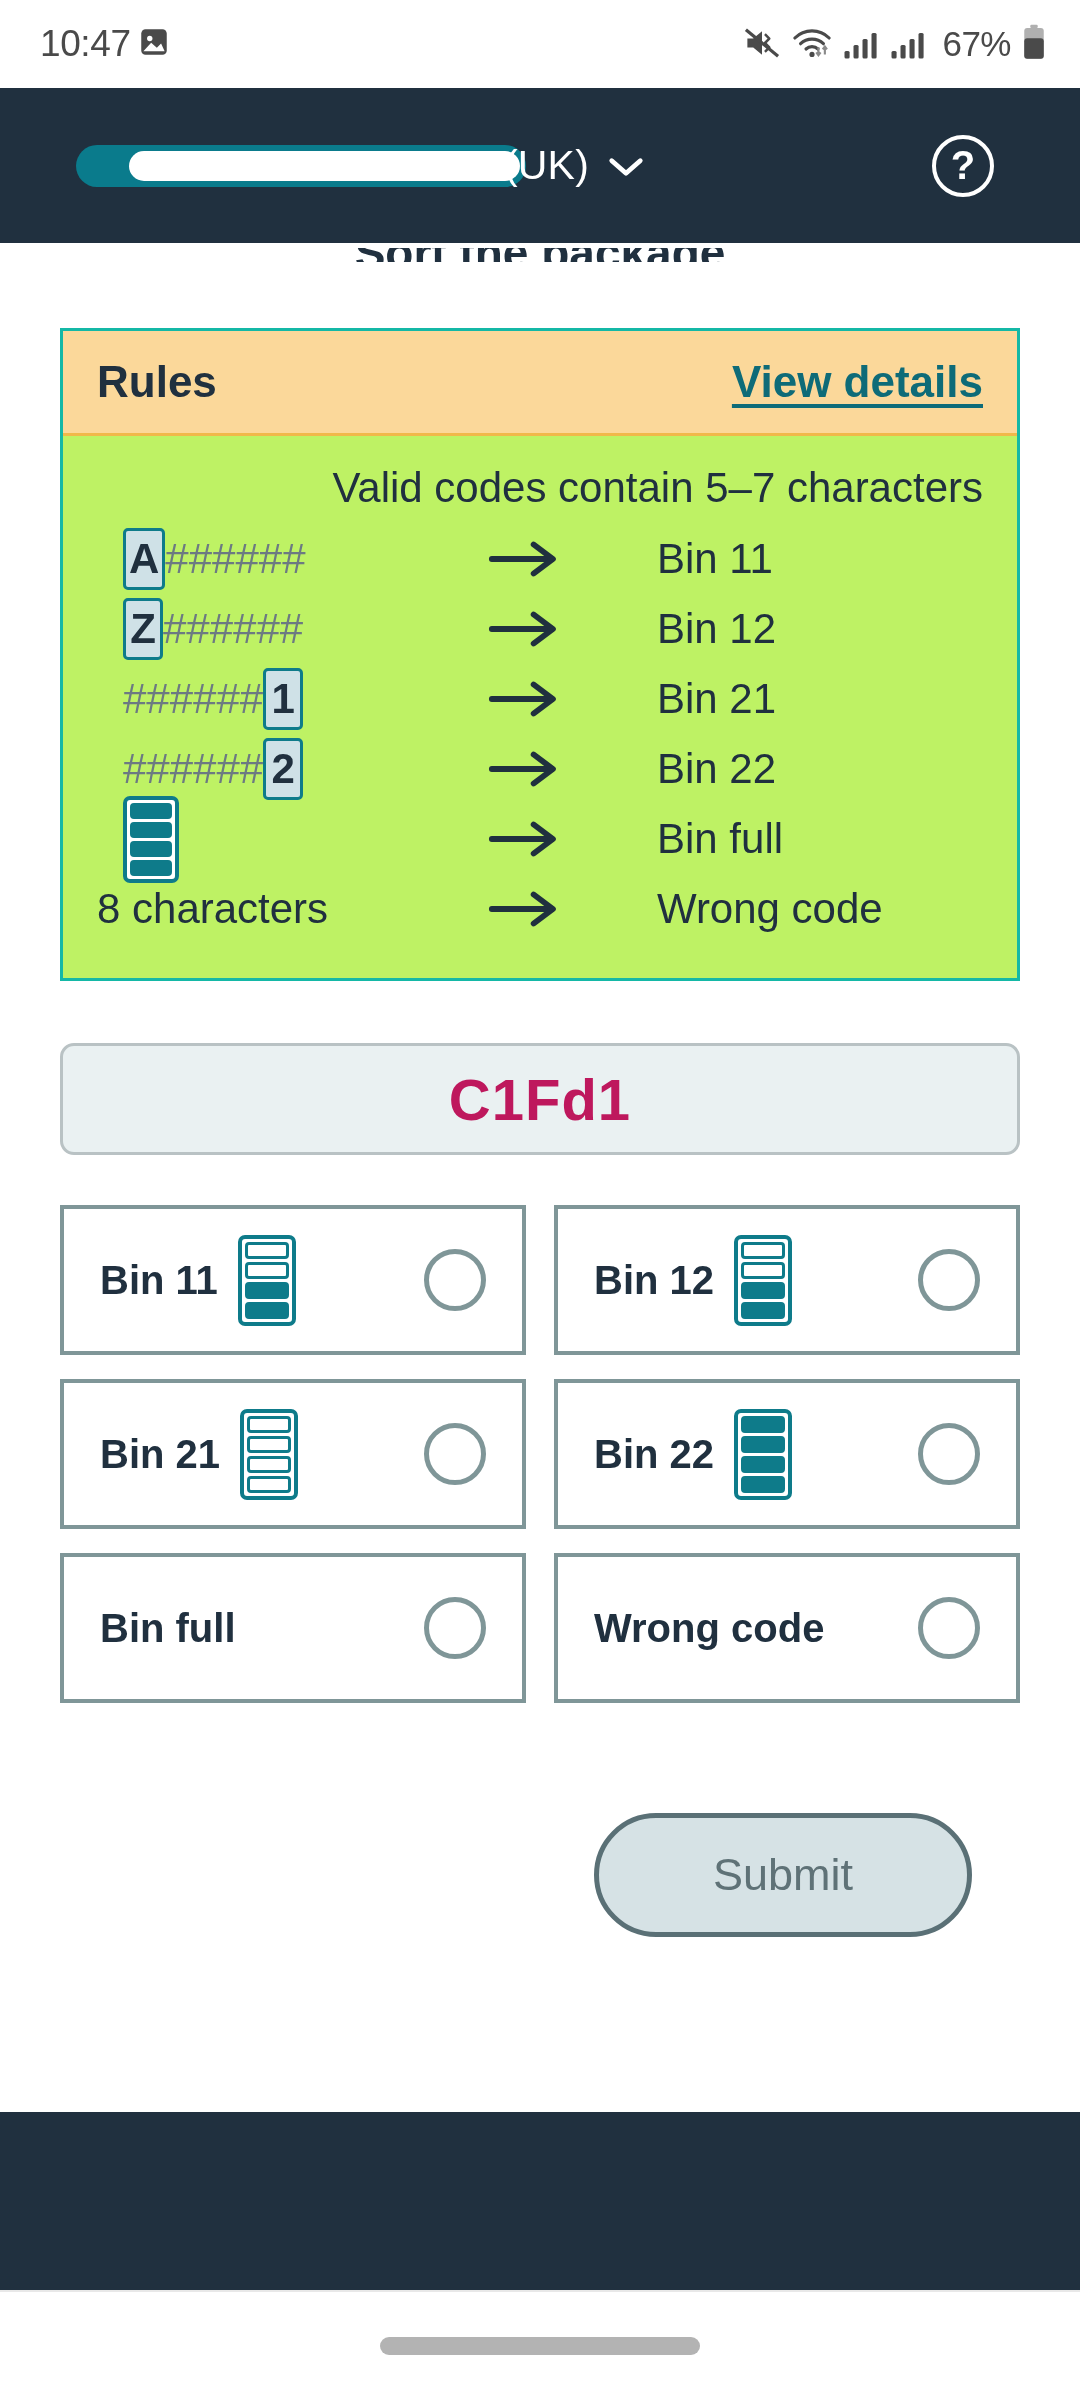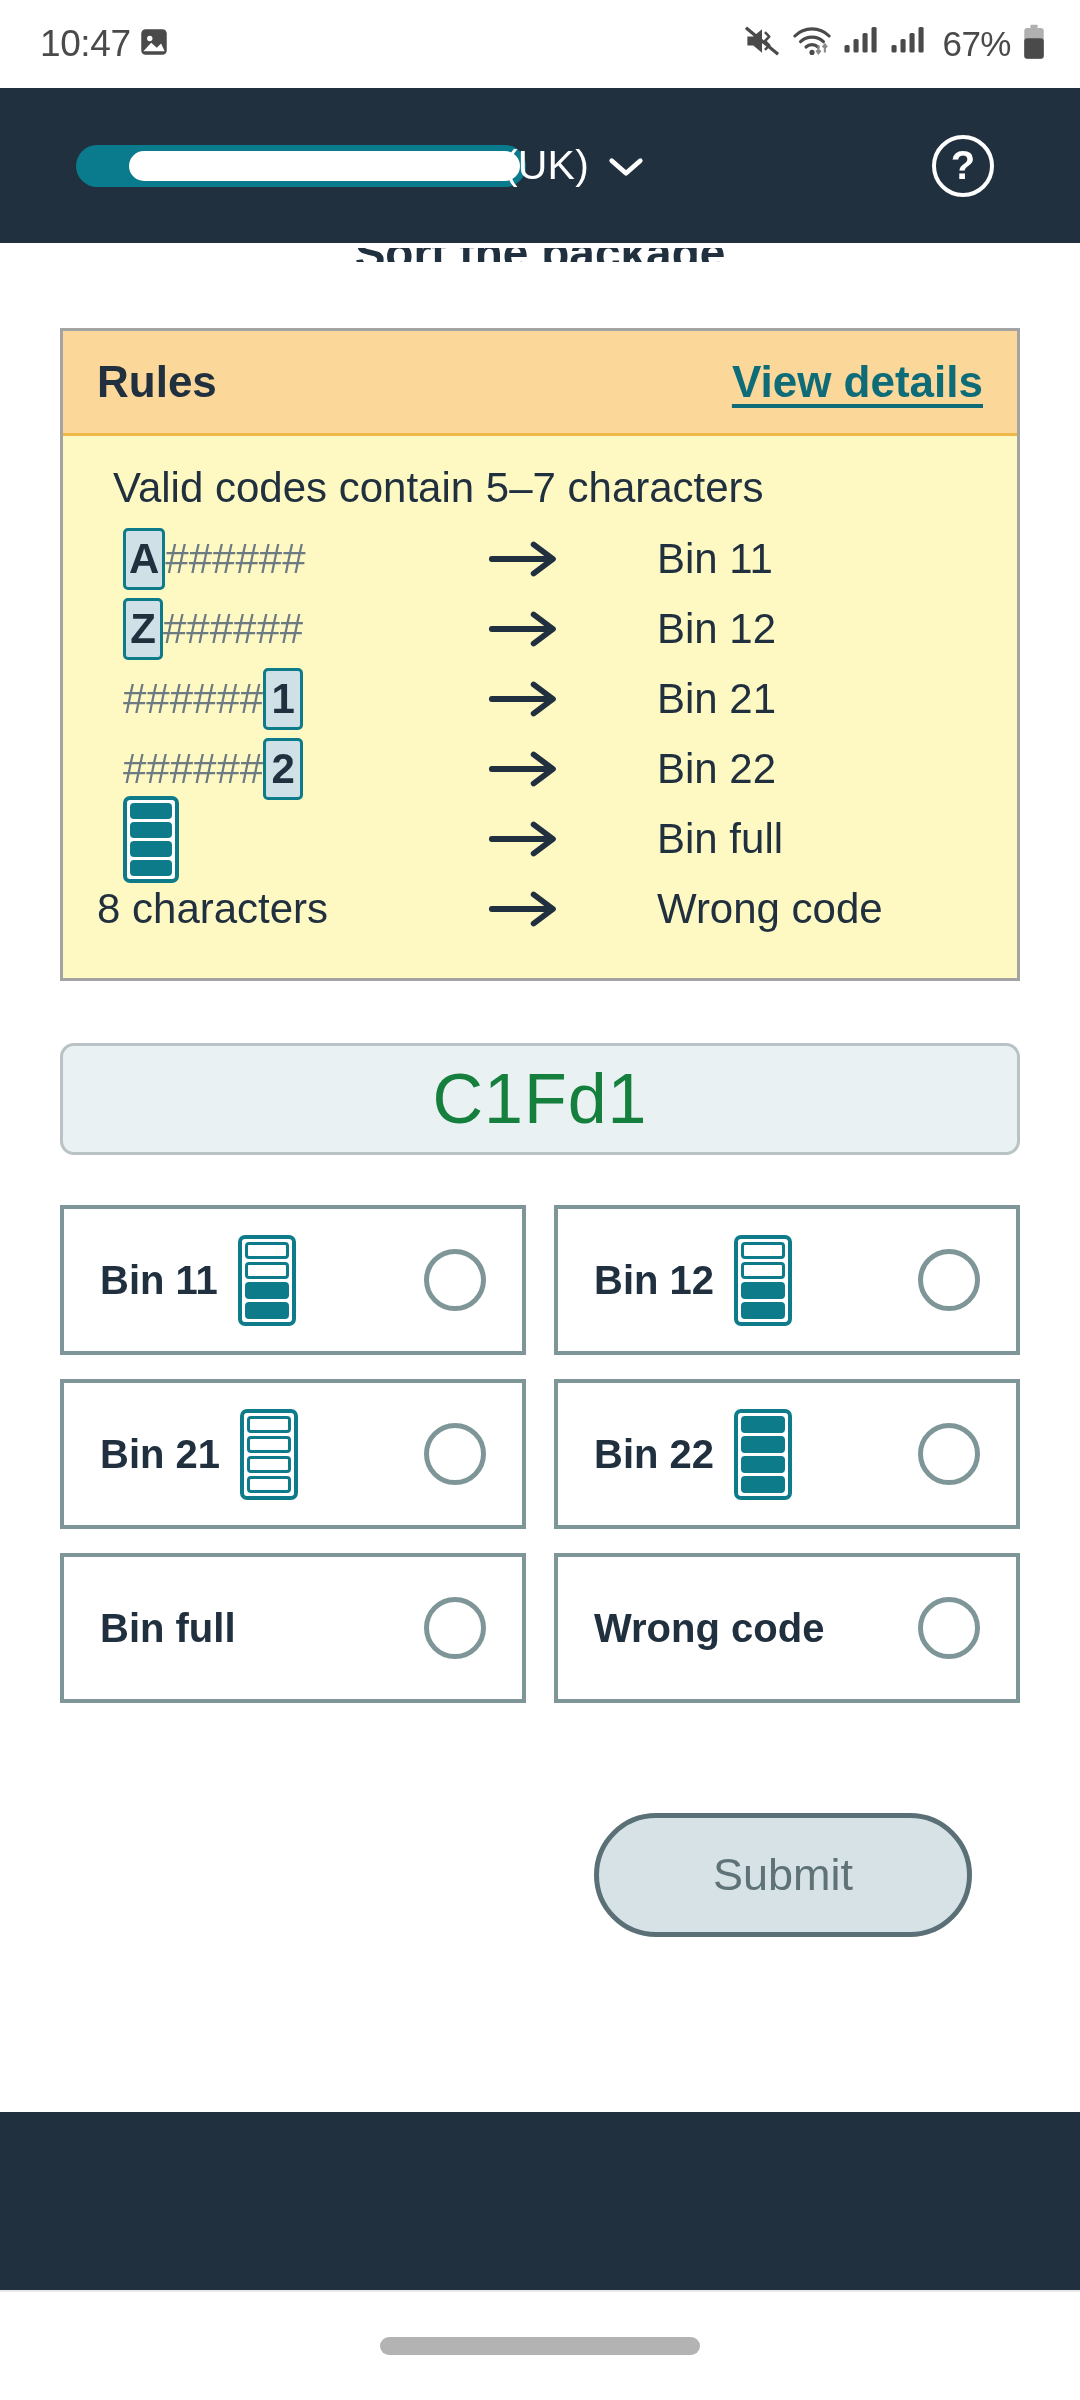--- a/index.html
+++ b/index.html
@@ -13,21 +13,21 @@
 
   
   .statusbar {
     height:88px; width:100%;
     display:flex; align-items:center; justify-content:space-between;
     padding:0 34px 0 40px;
     background:#ffffff;
   }
   .sb-left { display:flex; align-items:center; gap:6px; }
   .sb-time { font-size:37px; color:#4a4a4a; letter-spacing:-0.4px; }
-  .sb-right { display:flex; align-items:flex-start; gap:11px; }
+  .sb-right { display:flex; align-items:flex-end; gap:11px; }
   .sb-batt-text { font-size:35px; color:#4a4a4a; margin-left:5px; letter-spacing:-0.5px;}
 
   
   .header {
     height:155px; width:100%;
     background:#20303f;
     display:flex; align-items:center;
     padding:0 54px;
     position:relative;
   }
@@ -67,22 +67,23 @@
     font-size:46px; font-weight:bold; color:#20303f;
     line-height:0.25;
   }
 
   
   .content { padding:0 60px; }
 
   
   .rules-card {
     margin-top:85px;
-    border:3px solid #a3a3a3;
-    background:#fef9c3;
+    border:3px solid #14b8a6;
+    background:#bef264;
+    text-align:right;
   }
   .rules-head {
     background:#fbd89a;
     padding:26px 34px 26px 34px;
     display:flex; align-items:center; justify-content:space-between;
     border-bottom:3px solid #f0b84a;
   }
   .rules-title { font-size:44px; font-weight:bold; color:#20303f; }
   .rules-link {
     font-size:44px; font-weight:bold; color:#0e6b78;
@@ -141,21 +142,21 @@
   
   .code-box {
     margin-top:62px;
     height:112px;
     background:#eaf1f2;
     border:3px solid #b9c2c4;
     border-radius:14px;
     display:flex; align-items:center; justify-content:center;
   }
   .code-text {
-    font-size:70px; font-weight:normal; color:#15803d; letter-spacing:1px;
+    font-size:58px; font-weight:bold; color:#be185d; letter-spacing:1px;
   }
 
   
   .options {
     margin-top:50px;
     display:grid;
     grid-template-columns:1fr 1fr;
     gap:24px 28px;
   }
   .option {

